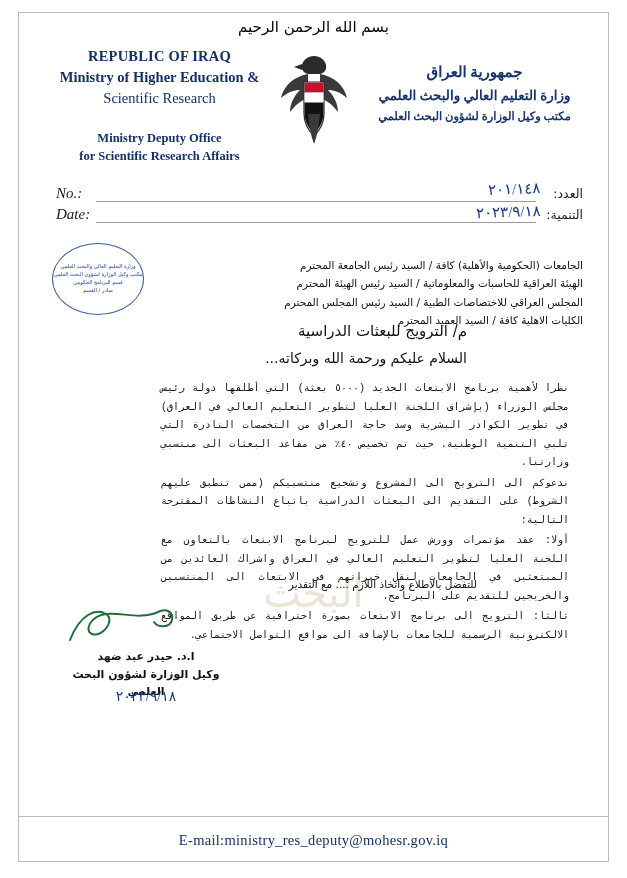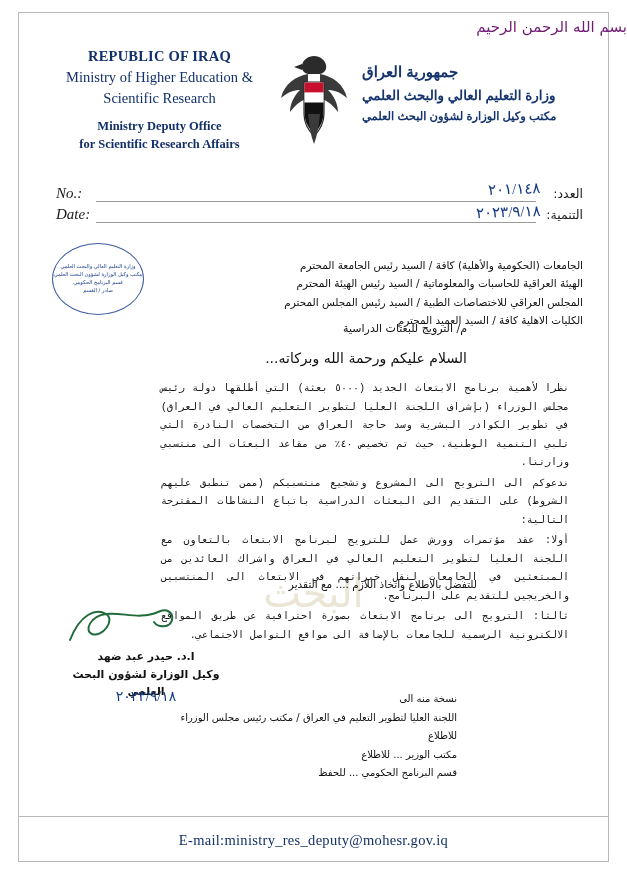--- a/index.html
+++ b/index.html
@@ -24,50 +24,51 @@
     right: 18px;
     bottom: 16px;
     border: 1px solid #b9b9b9;
   }
   
   .basmala {
     position: absolute;
     top: 18px;
     left: 0;
     width: 627px;
+    text-align: center;
     font-family: "DejaVu Sans", sans-serif;
     font-size: 15px;
-    color: #701a75;
+    color: #000000;
     letter-spacing: 0px;
     direction: rtl;
   }
   .eng-block {
     position: absolute;
     left: 52px;
     top: 46px;
     width: 215px;
     text-align: center;
     font-family: "Liberation Serif", serif;
     color: #12306a;
     line-height: 1.45;
   }
   .eng-block .l1 { font-size: 14.5px; font-weight: bold; letter-spacing: .2px; }
-  .eng-block .l2 { font-size: 14.5px; font-weight: normal; }
+  .eng-block .l2 { font-size: 14.5px; font-weight: bold; }
   .eng-block .l3 { font-size: 14.5px; font-weight: normal; }
-  .eng-block .l4 { font-size: 12.5px; font-weight: bold; margin-top: 8px;}
+  .eng-block .l4 { font-size: 12.5px; font-weight: bold; margin-top: 20px;}
   .eng-block .l5 { font-size: 12.5px; font-weight: bold; }
 
   .ar-block {
     position: absolute;
     right: 40px;
     top: 60px;
     width: 225px;
-    text-align: left;
-    direction: rtl;
-    font-family: Liberation Sans, sans-serif;
+    text-align: center;
+    direction: rtl;
+    font-family: Liberation Serif, serif;
     color: #16356e;
     line-height: 1.65;
   }
   .ar-block .a1 { font-size: 15px; font-weight: bold; }
   .ar-block .a2 { font-size: 13.5px; font-weight: bold; }
   .ar-block .a3 { font-size: 11.5px; font-weight: bold; }
 
   
   .emblem {
     position: absolute;
@@ -164,21 +165,21 @@
     line-height: 1.75;
     color: #111;
     margin-top: 12px;
   }
   .subject {
     position: absolute;
     right: 160px;
     top: 322px;
     direction: rtl;
     font-family: "DejaVu Sans", sans-serif;
-    font-size: 11px;
+    font-size: 15px;
     color: #111;
     margin-left: 16px;
   }
   .greeting {
     position: absolute;
     right: 160px;
     top: 350px;
     direction: rtl;
     font-family: "DejaVu Sans", sans-serif;
     font-size: 14px;
@@ -372,22 +373,16 @@
 
   <svg class="sig-scribble" viewBox="0 0 120 44">
     <path d="M8 36 C18 10 34 4 44 10 C54 16 40 34 30 30 C22 27 28 12 44 10 C60 8 78 16 96 8 C104 4 112 8 110 16 C108 24 96 24 92 18" fill="none" stroke="#1f6b3a" stroke-width="2" stroke-linecap="round"></path>
   </svg>
   <div class="sig-name">
     <div>ا.د. حيدر عبد ضهد</div>
     <div>وكيل الوزارة لشؤون البحث العلمي</div>
   </div>
   <div class="sig-date">٢٠٢٣/٩/١٨</div>
 
-  <div class="cc">
-    <div>نسخة منه الى</div>
-    <div>اللجنة العليا لتطوير التعليم في العراق / مكتب رئيس مجلس الوزراء للاطلاع</div>
-    <div>مكتب الوزير ... للاطلاع</div>
-    <div>قسم البرنامج الحكومي ... للحفظ</div>
-  </div>
 
   <div class="footer-rule"></div>
   <div class="footer-mail">E-mail:ministry_res_deputy@mohesr.gov.iq</div>
 </div>
 
 </body></html>

